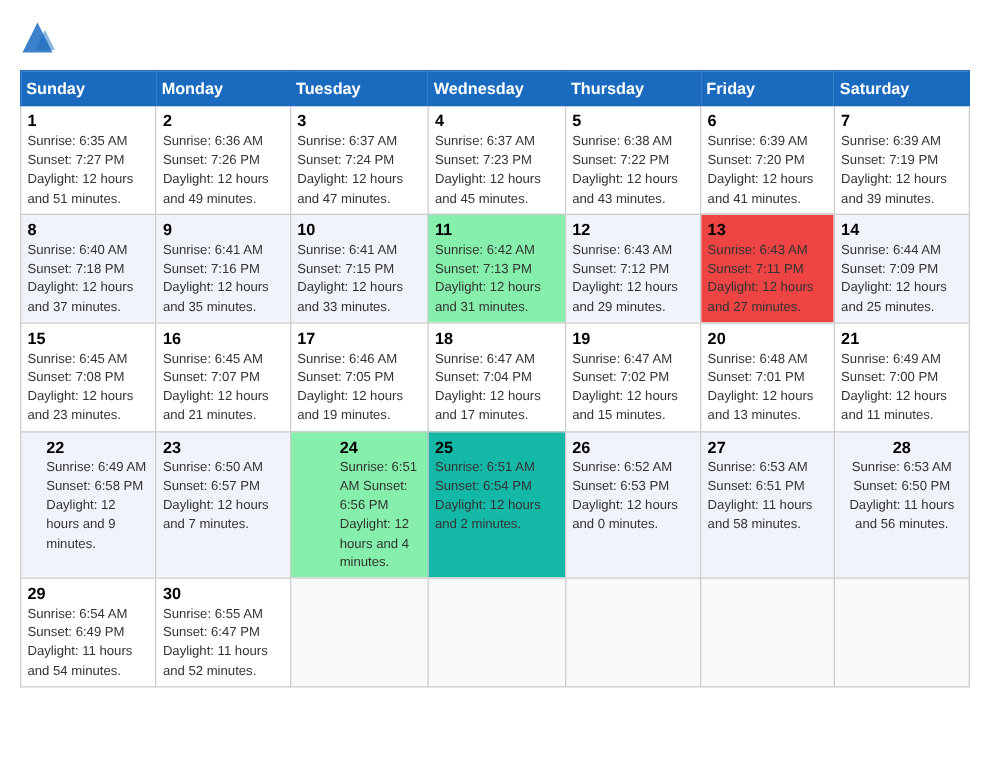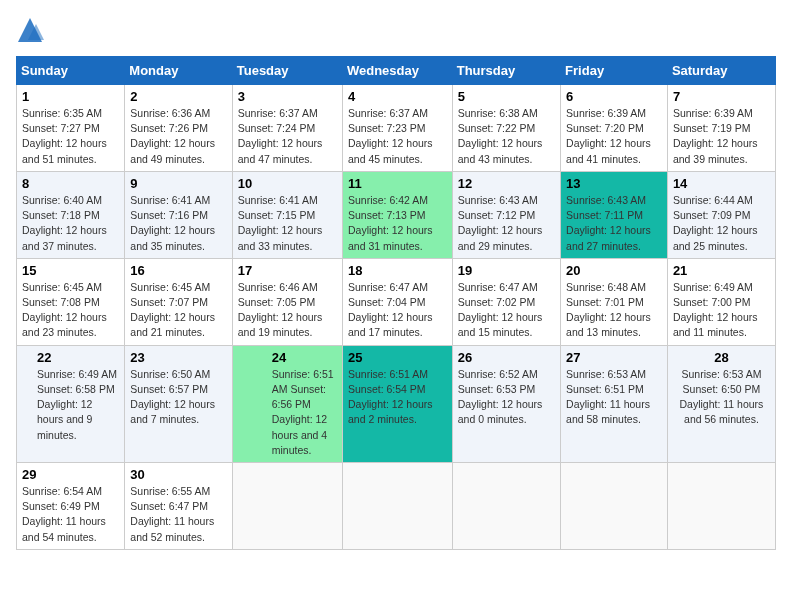--- a/index.html
+++ b/index.html
@@ -205,21 +205,21 @@
 Daylight: 12 hours
 and 31 minutes.</div>
         </td>
         <td style="background: rgb(240, 244, 250);">
           <span class="day-num">12</span>
           <div class="day-info">Sunrise: 6:43 AM
 Sunset: 7:12 PM
 Daylight: 12 hours
 and 29 minutes.</div>
         </td>
-        <td style="background: #14b8a6;">
+        <td style="background: #ef4444;">
           <span class="day-num">13</span>
           <div class="day-info">Sunrise: 6:43 AM
 Sunset: 7:11 PM
 Daylight: 12 hours
 and 27 minutes.</div>
         </td>
         <td style="background: rgb(240, 244, 250);">
           <span class="day-num">14</span>
           <div class="day-info">Sunrise: 6:44 AM
 Sunset: 7:09 PM

